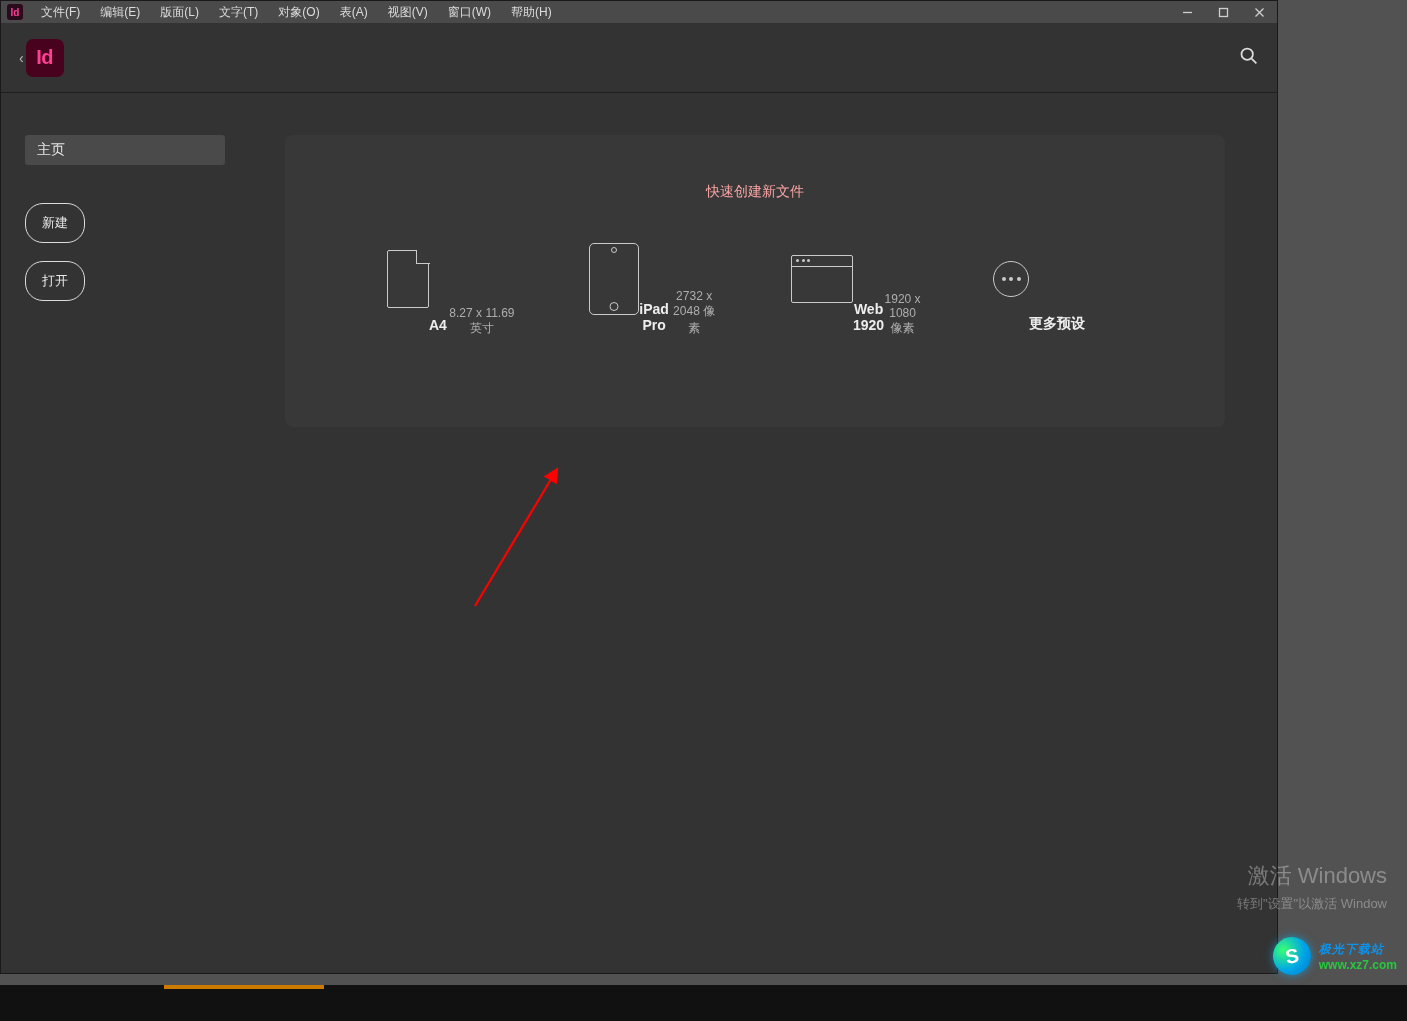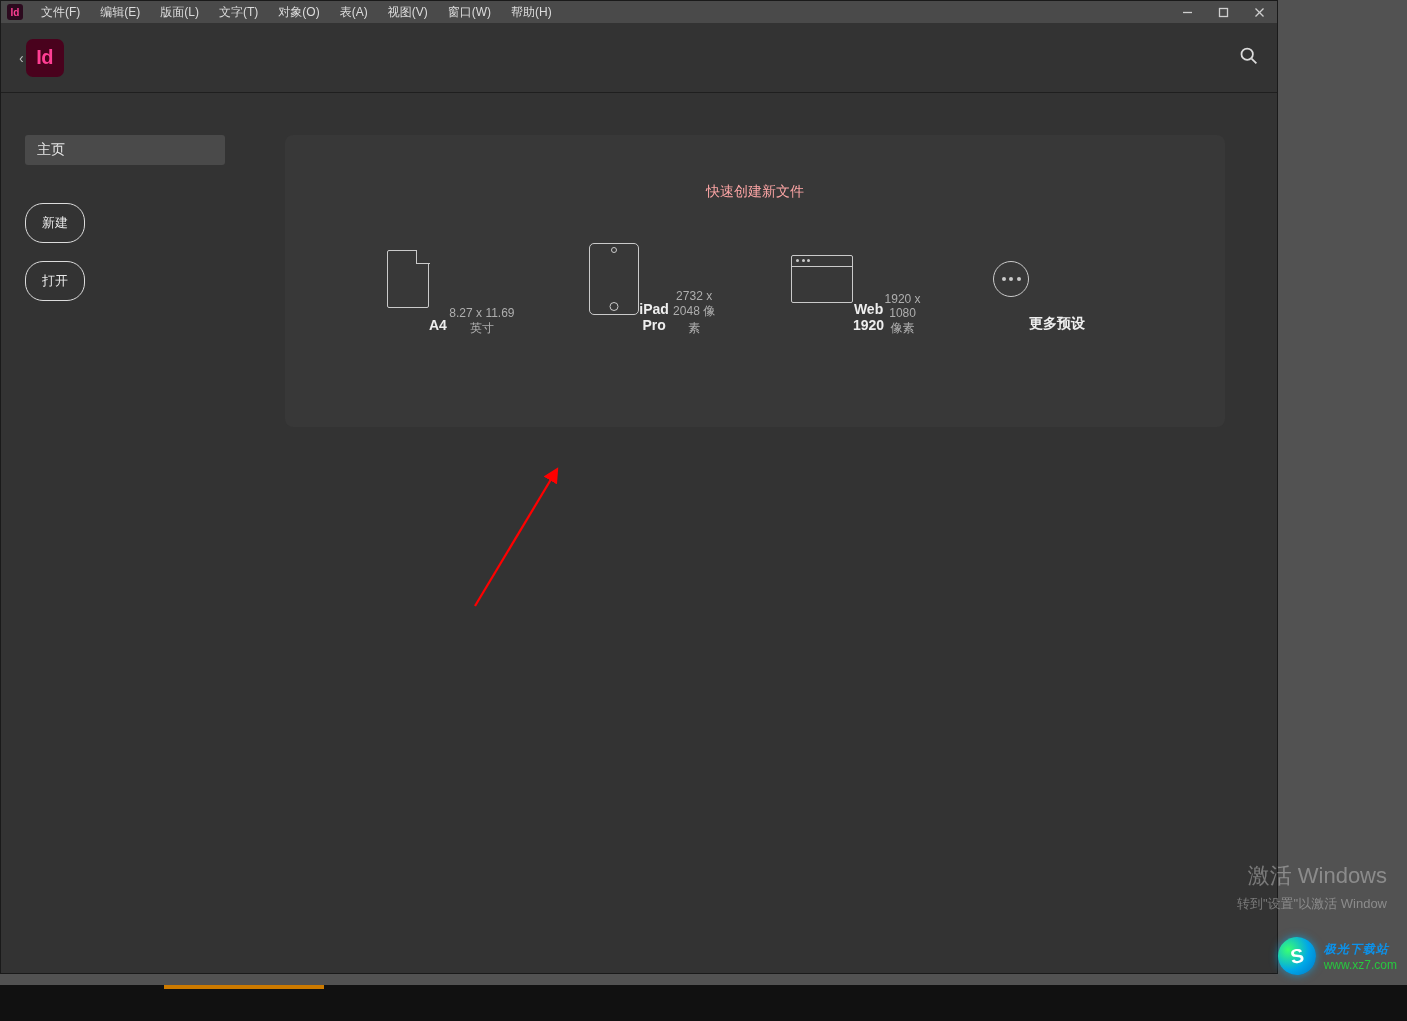--- a/index.html
+++ b/index.html
@@ -293,21 +293,21 @@
     width: 38px; height: 38px;
     border-radius: 50%;
     background: radial-gradient(circle at 30% 30%, #39ff73 0%, #00a6e8 55%, #0073c4 100%);
     box-shadow: 0 0 8px rgba(0,180,255,0.6);
     display: flex; align-items: center; justify-content: center;
     color: #fff; font-weight: bold; font-size: 20px;
     transform: rotate(-10deg);
   }
   .site-logo .txts { display: flex; flex-direction: column; }
   .site-logo .cn { color: #0C92EA; font-size: 12px; font-weight: 700; font-style: italic; letter-spacing: 1px;}
-  .site-logo .en { color: #27c83f; font-size: 12px; font-weight: 400; }
+  .site-logo .en { color: #27c83f; font-size: 12px; font-weight: 700; }
 
   .taskbar-stub {
     position: absolute;
     left: 0; bottom: 0;
     width: 1407px; height: 36px;
     background: #111;
   }
   .taskbar-stub::before {
     content: '';
     position: absolute;

